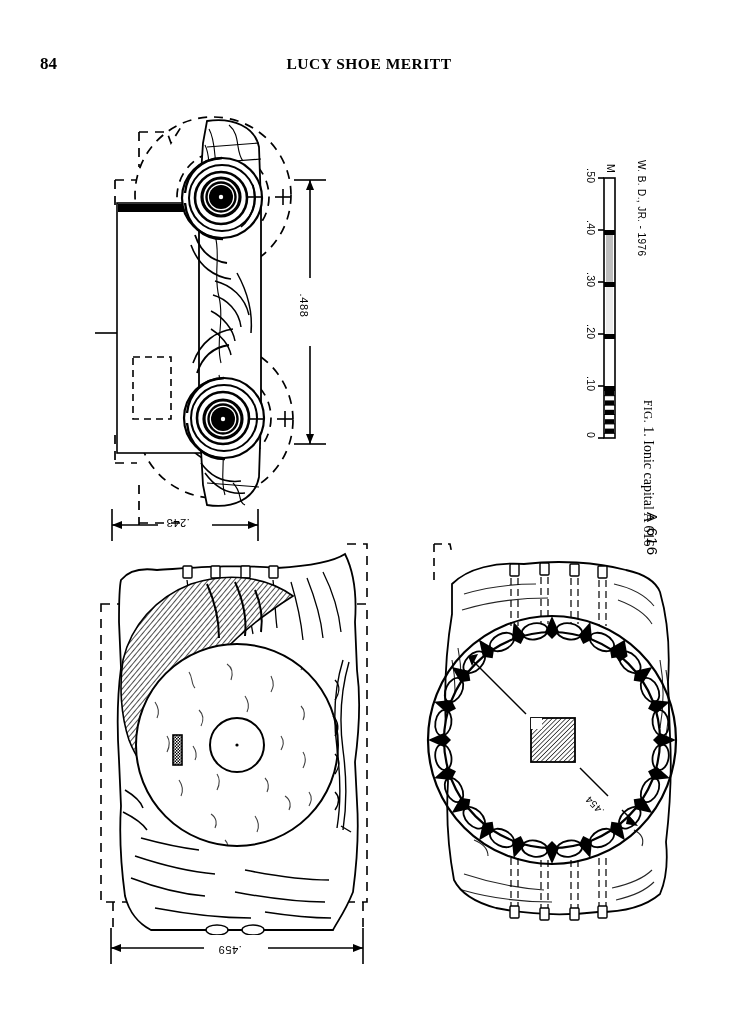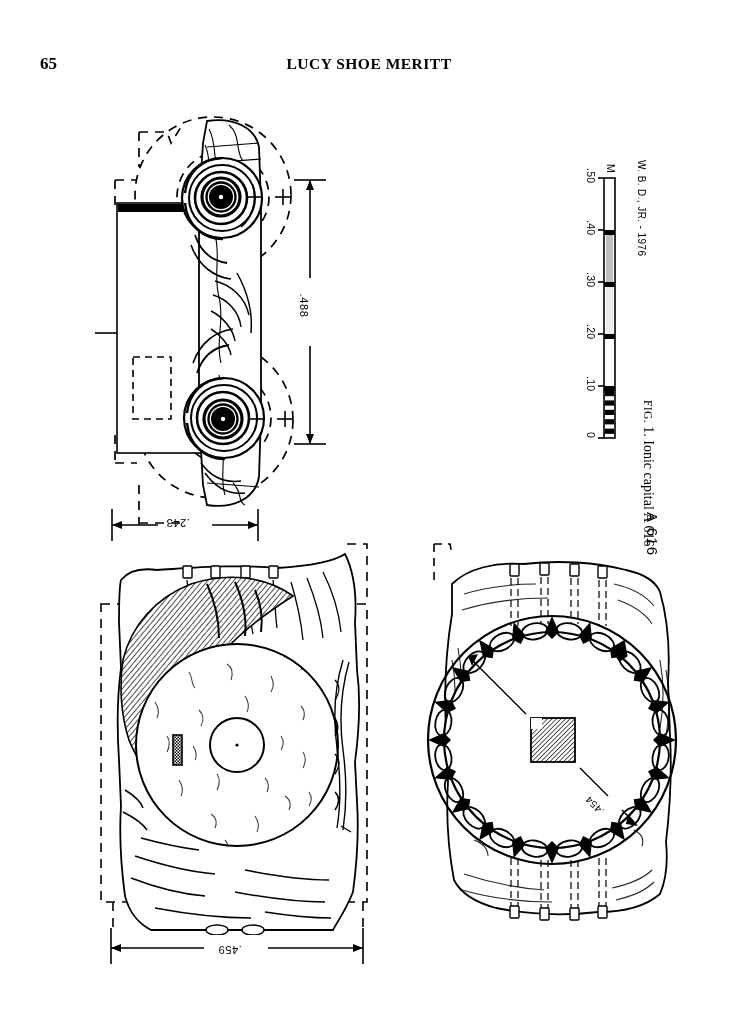--- a/index.html
+++ b/index.html
@@ -126,21 +126,21 @@
   #dim-abacus-label  { left: 218px; top: 944px;  transform-origin: 50% 50%; transform: rotate(180deg); }
   #dim-echinus-label { left: 584px; top: 800px;  transform-origin: 50% 50%; transform: rotate(-135deg); font-size: 10px;}
 
   svg { display: block; }
 </style>
 </head>
 <body>
 
 <div id="page">
 
-  <div id="page-number">65</div>
+  <div id="page-number">84</div>
   <div id="running-title">LUCY SHOE MERITT</div>
 
   <svg id="profile-view" style="position:absolute;left:95px;top:85px;" width="260" height="470" viewBox="0 0 260 470">
     <defs>
       <pattern id="stipple" width="4" height="4" patternUnits="userSpaceOnUse">
         <rect width="4" height="4" fill="#ffffff"></rect>
         <circle cx="1" cy="1" r="0.55" fill="#000"></circle>
         <circle cx="3" cy="2.6" r="0.5" fill="#000"></circle>
         <circle cx="2" cy="3.4" r="0.35" fill="#000"></circle>
       </pattern>

